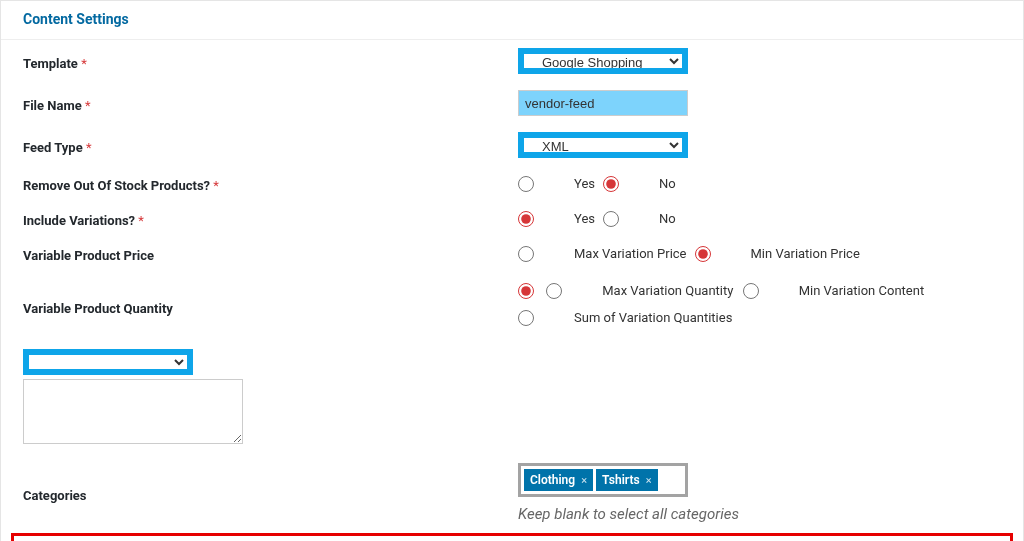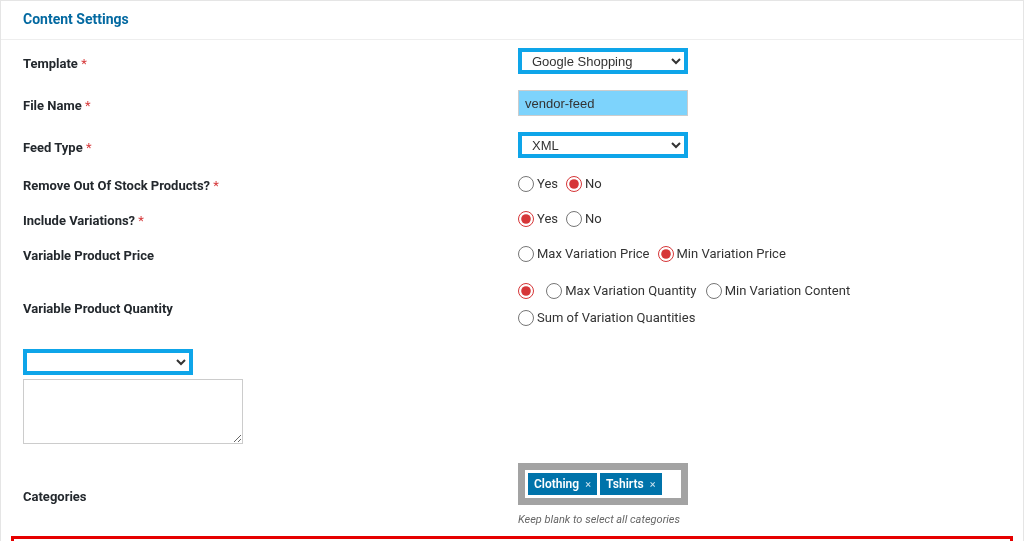--- a/index.html
+++ b/index.html
@@ -44,23 +44,23 @@
     .form-control-wrap {
       flex: 1;
     }
     .required {
       color: #d63638;
       font-weight: normal;
     }
     select.form-select {
       width: 170px;
       height: 26px;
-      border: 4px solid #0ea5e9;
+      border: 6px solid #0ea5e9;
       background: #fff;
-      padding: 0 6px;
+      padding: 0 14px;
       font-size: 13px;
       color: #333;
     }
     input.form-input {
       width: 170px;
       height: 26px;
       border: 1px solid #ccc;
       background: #7dd3fc;
       padding: 0 6px;
       font-size: 13px;
@@ -72,41 +72,42 @@
       gap: 2px;
       align-items: center;
     }
     .radio-option {
       display: inline-flex;
       align-items: center;
       margin-right: 6px;
       font-size: 13px;
       color: #333;
       white-space: nowrap;
+      gap: 37px;
     }
     .radio-option input[type="radio"] {
       width: 16px;
       height: 16px;
       margin-right: 3px;
       accent-color: #d63638;
     }
     .radio-group-wrap {
       line-height: 1.8;
     }
     textarea.form-textarea {
       width: 220px;
       height: 65px;
       border: 1px solid #ccc;
       resize: both;
       margin-top: 4px;
       font-size: 13px;
       padding: 4px;
     }
     .multiselect-box {
-      border: 7px solid #a3a3a3;
+      border: 3px solid #a3a3a3;
       min-height: 30px;
       width: 170px;
       padding: 3px;
       display: flex;
       flex-wrap: wrap;
       gap: 3px;
       background: #fff;
     }
     .tag {
       background: #0073aa;
@@ -121,21 +122,21 @@
     }
     .tag-remove {
       cursor: pointer;
       font-size: 11px;
       color: #cde4f0;
       font-weight: normal;
     }
     .helper-text {
       font-style: italic;
       color: #666;
-      font-size: 11px;
+      font-size: 15px;
       margin-top: 8px;
     }
     .highlight-box {
       border: 3px solid #e60000;
       padding: 4px 0 14px 0;
       margin: 2px 10px 6px 10px;
     }
     .highlight-box .form-row {
       padding: 8px 12px;
     }

